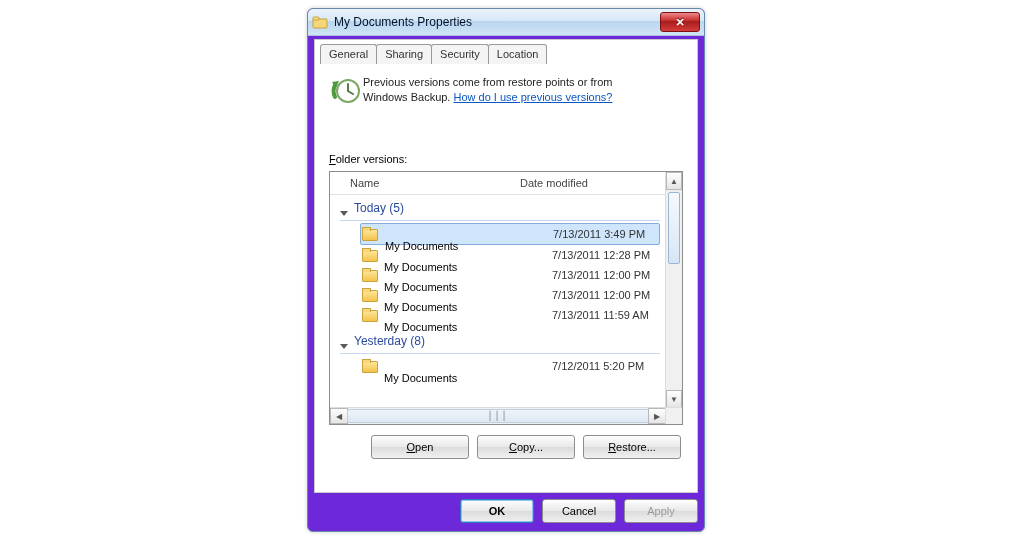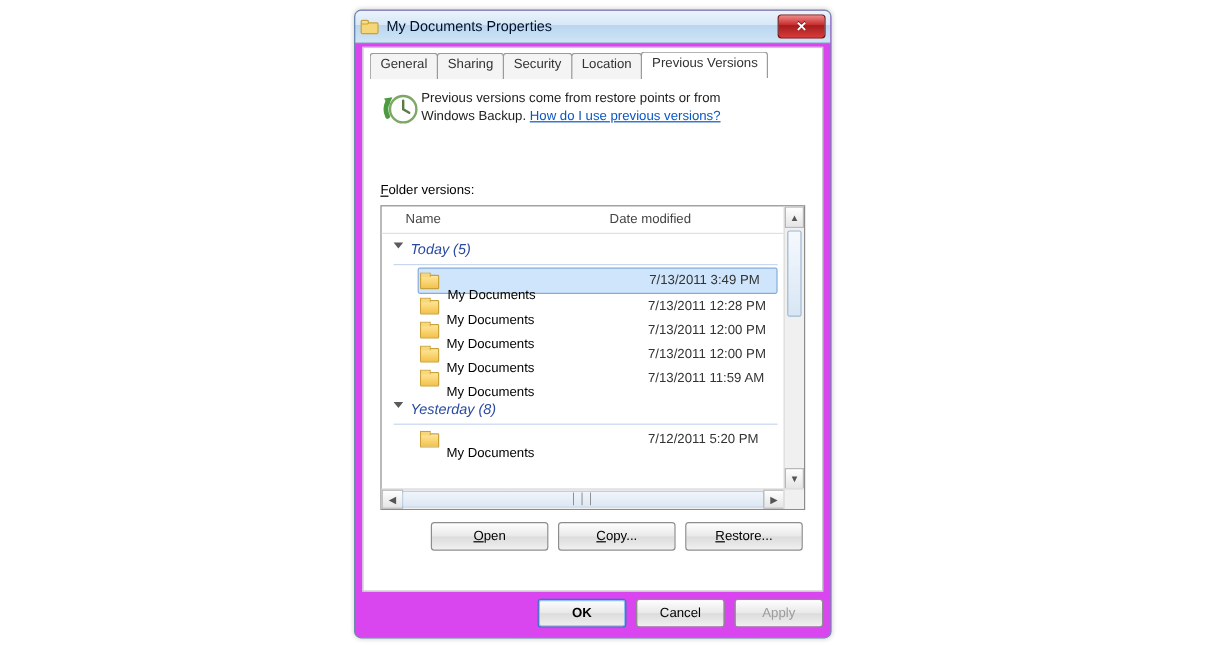--- a/index.html
+++ b/index.html
@@ -1,17 +1,17 @@
 <!DOCTYPE html>
 <html><head>
 <meta charset="utf-8">
 <style>
   html,body{margin:0;padding:0;width:1024px;height:538px;font-family:"Segoe UI",Tahoma,sans-serif;font-size:12px;background:#fff;color:#000;}
   .stage{width:1024px;height:538px;position:relative;}
-  .win{position:absolute;left:295px;top:8px;width:396px;height:522px;border:1px solid #6b8aab;border-radius:6px;background:#d946ef;box-shadow:0 0 4px rgba(0,0,0,.2);overflow:hidden;}
+  .win{position:absolute;left:307px;top:8px;width:396px;height:522px;border:1px solid #6b8aab;border-radius:6px;background:#6d28d9;box-shadow:0 0 4px rgba(0,0,0,.2);overflow:hidden;}
   
   .titlebar{height:26px;background:linear-gradient(#eaf3fb,#d7e8f7 45%,#b9d6ef 46%,#cfe4f6);display:flex;align-items:center;padding:0 4px;border-bottom:1px solid #a9c3dc;}
   .titlebar .ticon{width:16px;height:16px;margin-right:6px;position:relative;}
   .titlebar .ticon svg{display:block;}
   .titlebar .ttxt{flex:1;color:#001028;font-size:12px;}
   .closebtn{width:38px;height:18px;border-radius:3px;background:linear-gradient(#e88,#c62828 45%,#a51d1d 46%,#d73a3a);border:1px solid #7a1313;display:flex;align-items:center;justify-content:center;color:#fff;font-weight:bold;font-size:11px;text-shadow:0 -1px 0 #600;}
   
   .sheet{position:absolute;left:6px;right:6px;top:30px;bottom:38px;background:#fff;border:1px solid #c9c9c9;}
   
   .tabs{position:absolute;left:5px;top:-1px;display:flex;gap:0;}
@@ -25,21 +25,21 @@
   .desctext{font-size:11px;line-height:1.35;color:#222;}
   .desctext a{color:#0a56c2;text-decoration:underline;}
   .lbl{margin-top:44px;font-size:11px;}
   .lbl .u{text-decoration:underline;}
   
   .listwrap{margin-top:6px;border:1px solid #8c8c8c;height:252px;position:relative;background:#fff;}
   .colhdr{height:22px;border-bottom:1px solid #e1e1e1;display:flex;align-items:center;font-size:11px;color:#444;padding-left:20px;}
   .colhdr .c1{width:170px;}
   .scrollpane{position:absolute;left:0;right:16px;top:22px;bottom:16px;overflow:hidden;}
   .group{padding:4px 0 2px 10px;}
-  .ghead{display:flex;align-items:flex-start;color:#2a4aa0;font-size:12px;padding:3px 0;font-style:italic;}
+  .ghead{display:flex;align-items:flex-end;color:#2a4aa0;font-size:12px;padding:3px 0;}
   .ghead .tri{width:0;height:0;border-left:4px solid transparent;border-right:4px solid transparent;border-top:5px solid #5a5a5a;margin-right:6px;transform:translateY(1px);}
   .gline{height:1px;background:#c9d6ef;margin:2px 6px 2px 0;}
   .row{display:flex;align-items:center;height:20px;padding-left:22px;font-size:11px;color:#000;}
   .row.sel{background:#cfe5fb;border:1px solid #84acdd;border-radius:2px;margin-left:20px;padding-left:1px;margin-right:6px;}
   .row.sel .fname{padding-left:1px;}
   .ficon{width:16px;height:14px;margin-right:6px;position:relative;}
   .ficon::before{content:"";position:absolute;left:0;top:2px;width:14px;height:10px;background:linear-gradient(#ffe69a,#f3c34c);border:1px solid #caa23a;border-radius:1px;}
   .ficon::after{content:"";position:absolute;left:0;top:0;width:7px;height:3px;background:#f6d77b;border:1px solid #caa23a;border-bottom:none;border-radius:1px 1px 0 0;}
   .fname{width:168px;margin-top:24px;}
   .fdate{color:#333;}
@@ -81,21 +81,20 @@
       </div>
     </div>
 
     <div class="sheet">
       <div class="tabrow">
         <div class="tabs" id="tabs">
             <div class="tab">General</div>
             <div class="tab">Sharing</div>
             <div class="tab">Security</div>
             <div class="tab">Location</div>
-            <div class="tab active">Previous Versions</div>
           </div>
       </div>
 
       <div class="content">
         <div class="desc">
           <div class="descicon">
             <svg width="34" height="34" viewBox="0 0 34 34">
               <circle cx="19" cy="16" r="11" fill="#fdfdfd" stroke="#7da765" stroke-width="2"></circle>
               <path d="M19 9 V16 L24 19" stroke="#5b7b46" stroke-width="2" fill="none" stroke-linecap="round"></path>
               <path d="M6 10 A14 14 0 0 0 6 22" fill="none" stroke="#4c9b3e" stroke-width="4" stroke-linecap="round"></path>

